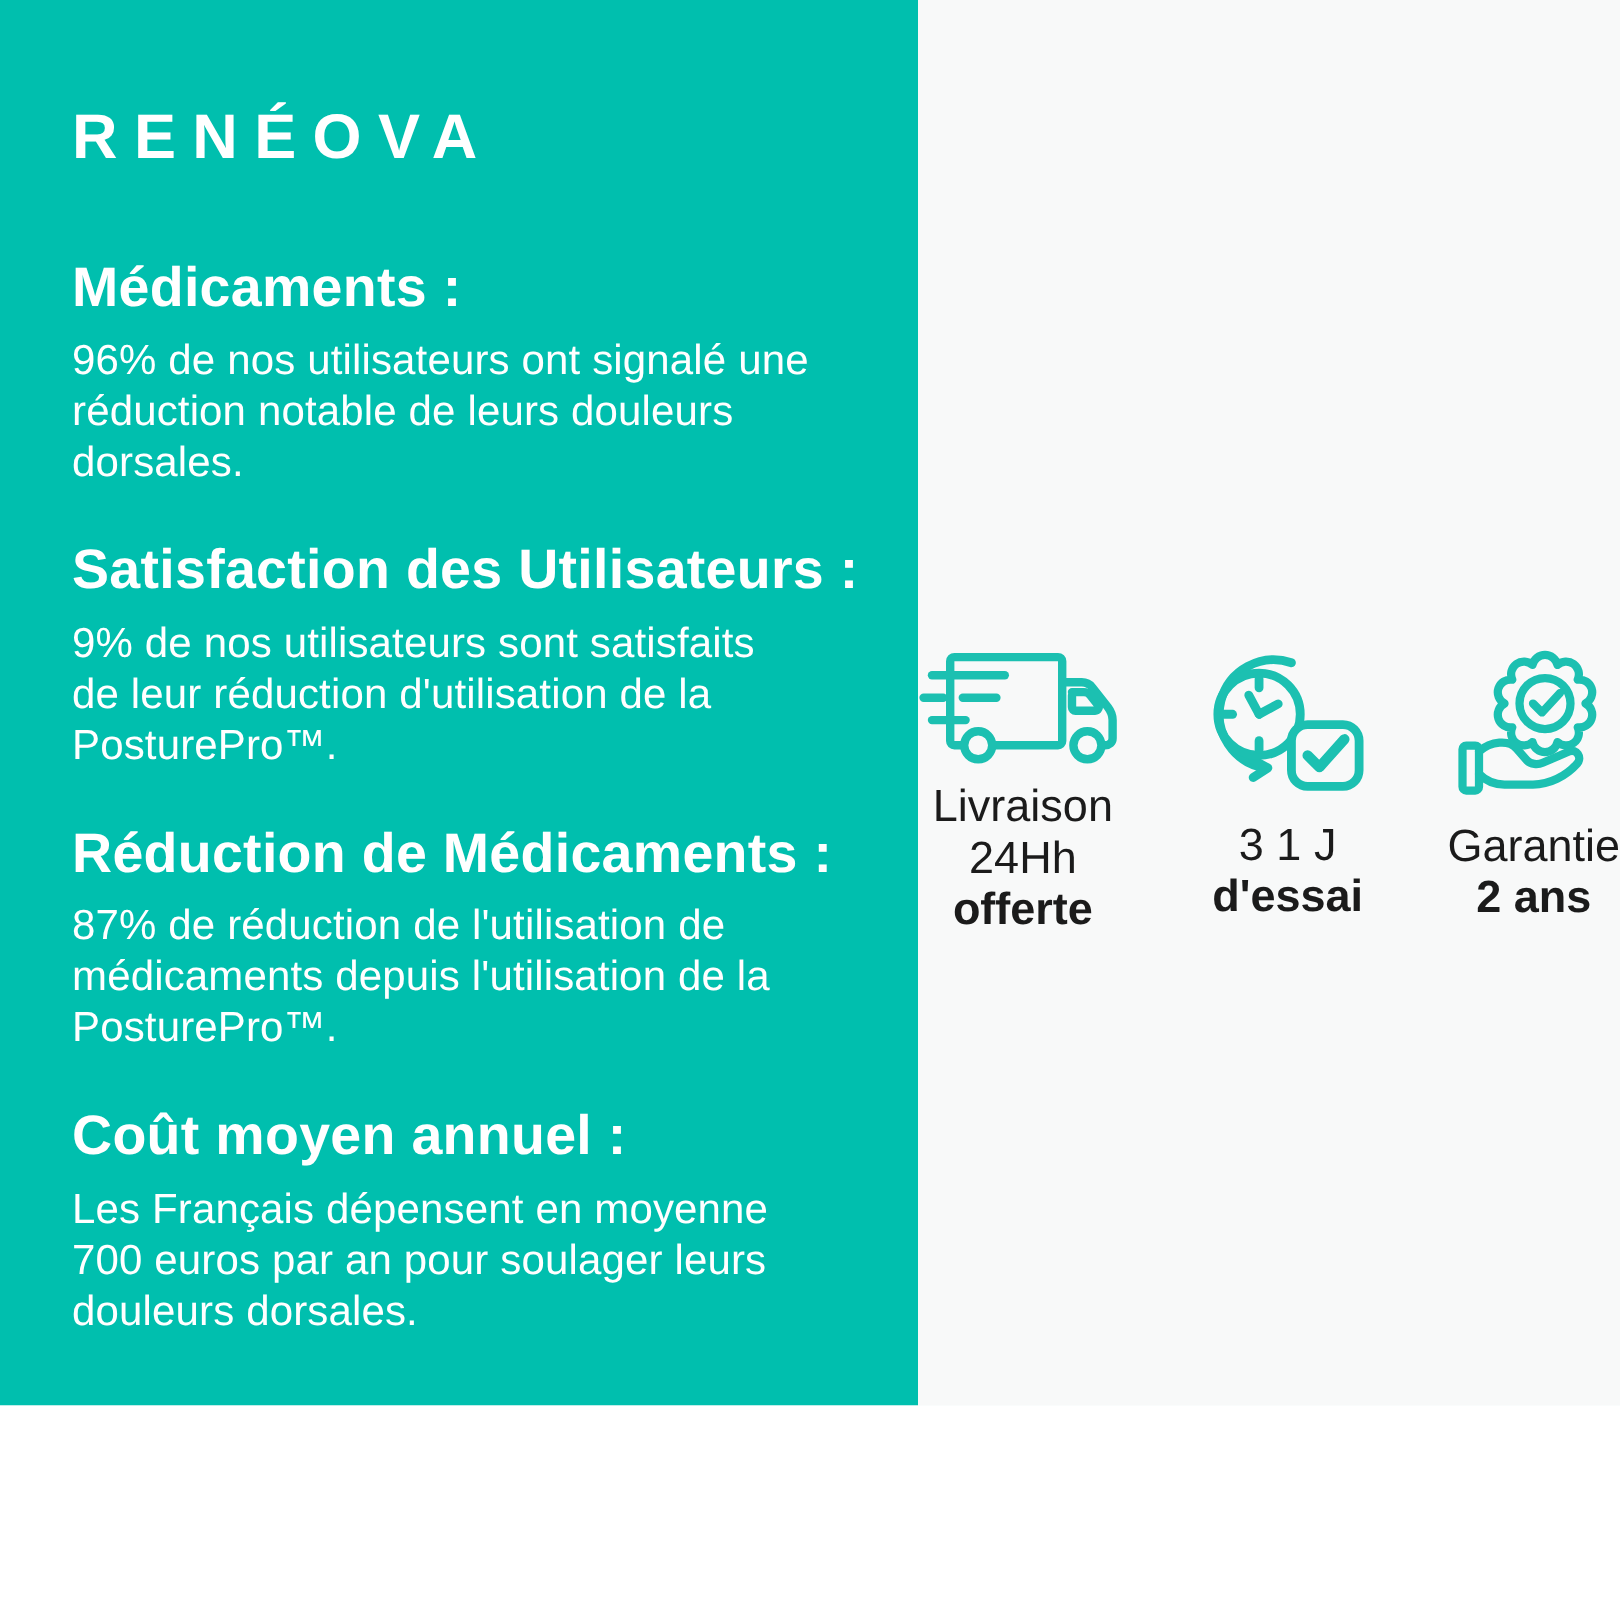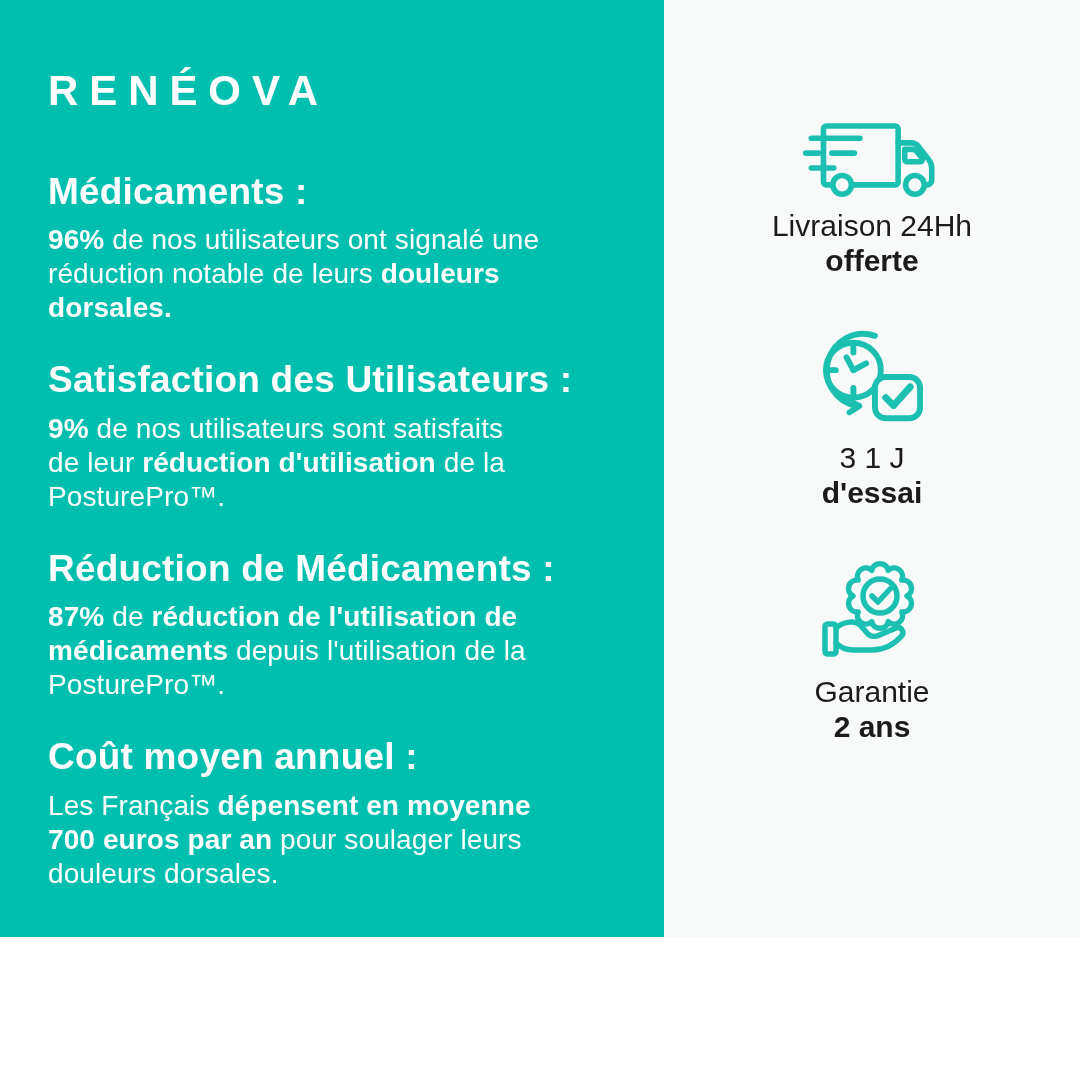--- a/index.html
+++ b/index.html
@@ -34,41 +34,41 @@
     line-height: 1.2;
     letter-spacing: 0.2px;
   }
   .section .body {
     margin: 0;
     font-size: 28px;
     line-height: 34px;
     white-space: pre-line;
     letter-spacing: 0.1px;
   }
-  .b { font-weight: 700; }
+  .b { font-weight: 400; }
   .big-stat { margin-top: 40px; }
   .big-number {
     font-size: 63px;
     font-weight: 700;
     line-height: 1.0;
     letter-spacing: 1px;
   }
   .big-label {
     font-size: 30px;
     line-height: 1.2;
     margin-top: 4px;
     letter-spacing: 0.3px;
   }
   
   .right {
     flex: 1;
     height: 100%;
     background: var(--right-bg);
     display: flex;
-    flex-direction: column;
+    flex-direction: row;
     align-items: center;
     box-sizing: border-box;
     padding-top: 112px;
     gap: 50px;
   }
   .feature {
     display: flex;
     flex-direction: column;
     align-items: center;
     text-align: center;

